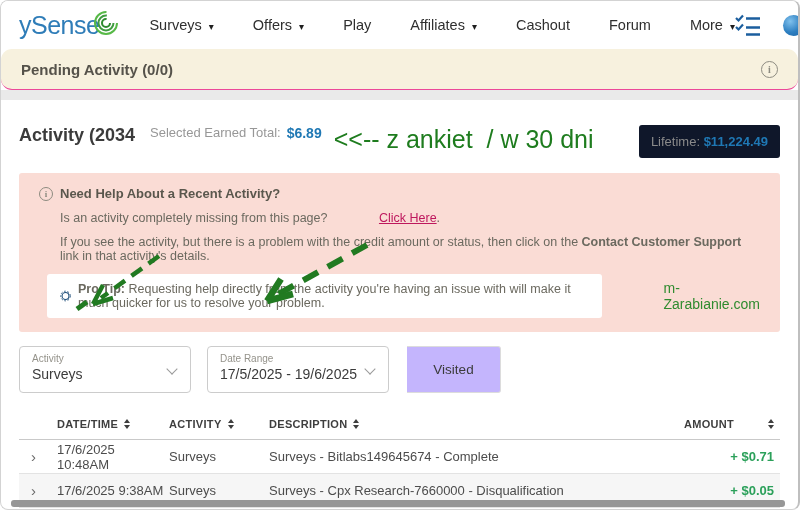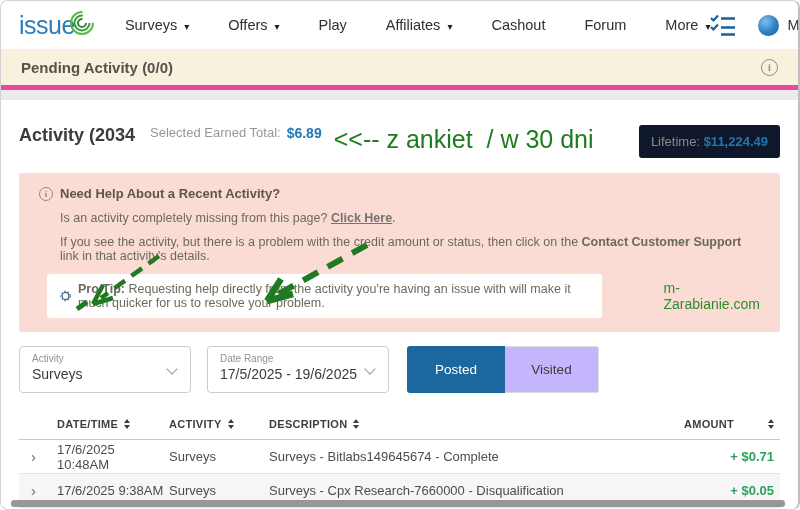--- a/index.html
+++ b/index.html
@@ -14,22 +14,22 @@
   .logo-swirl{ margin-left:-6px; margin-top:-4px; }
   .nav-items{ display:flex; align-items:center; gap:39px; }
   .nav-item{ font-size:14.5px; color:#2f2f2f; cursor:pointer; white-space:nowrap; }
   .caret{ font-size:10px; color:#1f1f1f; margin-left:3px; }
   .nav-right{ margin-left:auto; display:flex; align-items:center; gap:22px; }
   .user{ display:flex; align-items:center; gap:8px; font-size:14.5px; color:#2f2f2f; cursor:pointer; }
   .avatar{ width:21px; height:21px; border-radius:50%;
            background:radial-gradient(circle at 35% 30%, #7fc0ec 0%, #2d7fc1 55%, #1c64a5 100%); }
 
   
-  .pending{ height:41px; background:#f7f1de; border-bottom:5px solid #ec4899;
-            display:flex; align-items:center; padding:0 20px; }
+  .pending{ height:41px; background:#f7f1de; border-bottom:1px solid #ec4899;
+            display:flex; align-items:center; padding:0 20px;border-radius:11px; }
   .pending-title{ font-size:15px; font-weight:700; color:#55524a; }
   .info-circle{ margin-left:auto; width:17px; height:17px; border:1.5px solid #8d8b80; border-radius:50%;
                 color:#8d8b80; font-size:10px; font-weight:700; display:flex; align-items:center; justify-content:center;
                 font-family:"Liberation Serif", serif; cursor:pointer; }
   .gap-strip{ height:10px; background:#eaeaea; }
 
   
   .content{ padding:0 18px; position:relative; }
 
   .act-header{ margin-top:25px; display:flex; align-items:flex-start; }
@@ -41,21 +41,21 @@
   .lifetime b{ color:#1f78b4; }
 
   
   .help{ margin-top:15px; background:#fadcd5; border-radius:3px; padding:13px 20px 14px; font-size:12.5px; color:#6b695f; }
   .help-title-row{ display:flex; align-items:center; gap:7px; }
   .help-title{ font-weight:700; color:#5a574d; font-size:13px; }
   .help-info{ width:14px; height:14px; border:1.3px solid #8d8b80; border-radius:50%; color:#8d8b80;
               font-size:9px; font-weight:700; display:flex; align-items:center; justify-content:center; flex:none;
               font-family:"Liberation Serif", serif; }
   .help-line{ margin-top:10px; padding-left:21px; }
-  .link-green{ color:#737373; font-weight:700; text-decoration:underline; cursor:pointer; }
+  .link-green{ color:#be185d; font-weight:400; text-decoration:underline; cursor:pointer;margin-left:48px; }
   .protip-row{ margin-top:11px; padding-left:8px; display:flex; align-items:center; }
   .protip{ background:#fff; border-radius:3px; padding:8px 13px; display:flex; align-items:center; gap:7px; }
   .watermark{ margin-left:62px; color:#2f8b2f; font-size:14px; }
 
   
   .filters{ margin-top:14px; display:flex; align-items:center; gap:16px; }
   .select-box{ width:172px; height:47px; border:1px solid #cccccc; border-radius:4px; padding:6px 12px;
                position:relative; cursor:pointer; background:#fff; }
   .select-box.wide{ width:182px; }
   .select-label{ font-size:10px; color:#94928a; }
@@ -89,21 +89,21 @@
 
   .bottom-band{ position:absolute; bottom:2px; left:10px; right:13px; height:7px; background:#979797; border-radius:3px; }
 </style>
 </head>
 <body>
 
 <div class="frame">
 
   <header class="nav">
     <div class="logo">
-      <span class="logo-text">issue</span>
+      <span class="logo-text">ySense</span>
       <svg class="logo-swirl" width="30" height="30" viewBox="0 0 30 30">
         <circle cx="13" cy="15" r="11" fill="none" stroke="#57b947" stroke-width="2" stroke-dasharray="52 18"></circle>
         <circle cx="13" cy="15" r="7.5" fill="none" stroke="#3f9c3f" stroke-width="2" stroke-dasharray="36 12"></circle>
         <circle cx="13" cy="15" r="4" fill="none" stroke="#2f8b2f" stroke-width="2" stroke-dasharray="19 7"></circle>
       </svg>
     </div>
     <nav class="nav-items">
       <span class="nav-item"><span>Surveys</span> <span class="caret">▾</span></span>
       <span class="nav-item"><span>Offers</span> <span class="caret">▾</span></span>
       <span class="nav-item"><span>Play</span></span>
@@ -172,21 +172,20 @@
         <div class="select-label">Activity</div>
         <div class="select-value">Surveys</div>
         <span class="chev-down"></span>
       </div>
       <div class="select-box wide">
         <div class="select-label">Date Range</div>
         <div class="select-value">17/5/2025 - 19/6/2025</div>
         <span class="chev-down"></span>
       </div>
       <div class="toggle">
-        <button class="btn-posted">Posted</button>
         <button class="btn-visited">Visited</button>
       </div>
     </div>
 
     <div class="table">
       <div class="t-head">
         <span></span>
         <span class="th">
             <span>DATE/TIME</span>
             <span class="sort">

